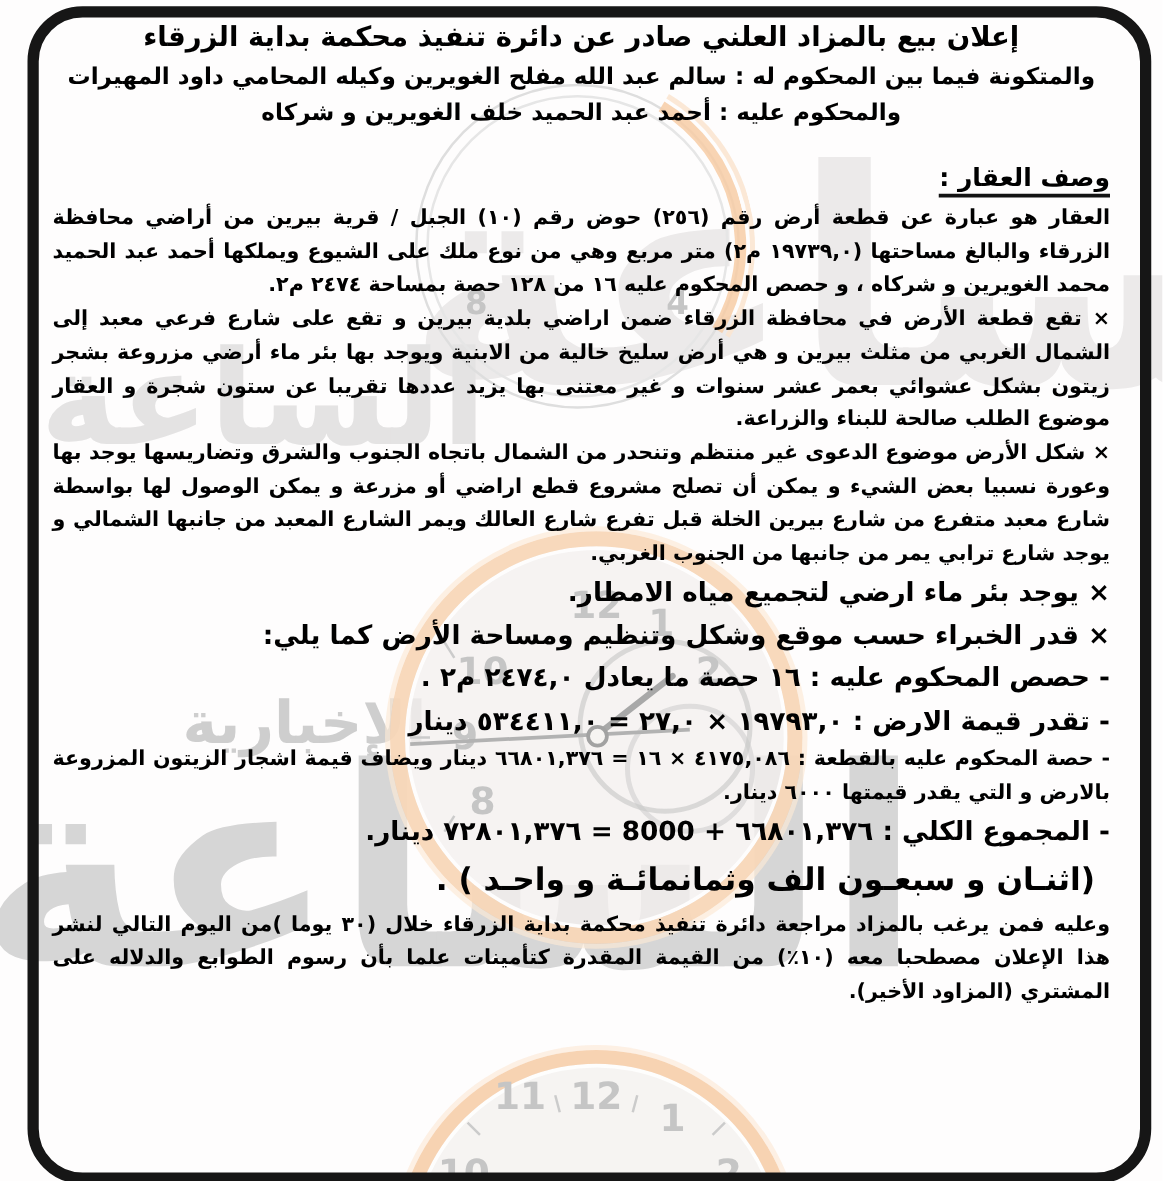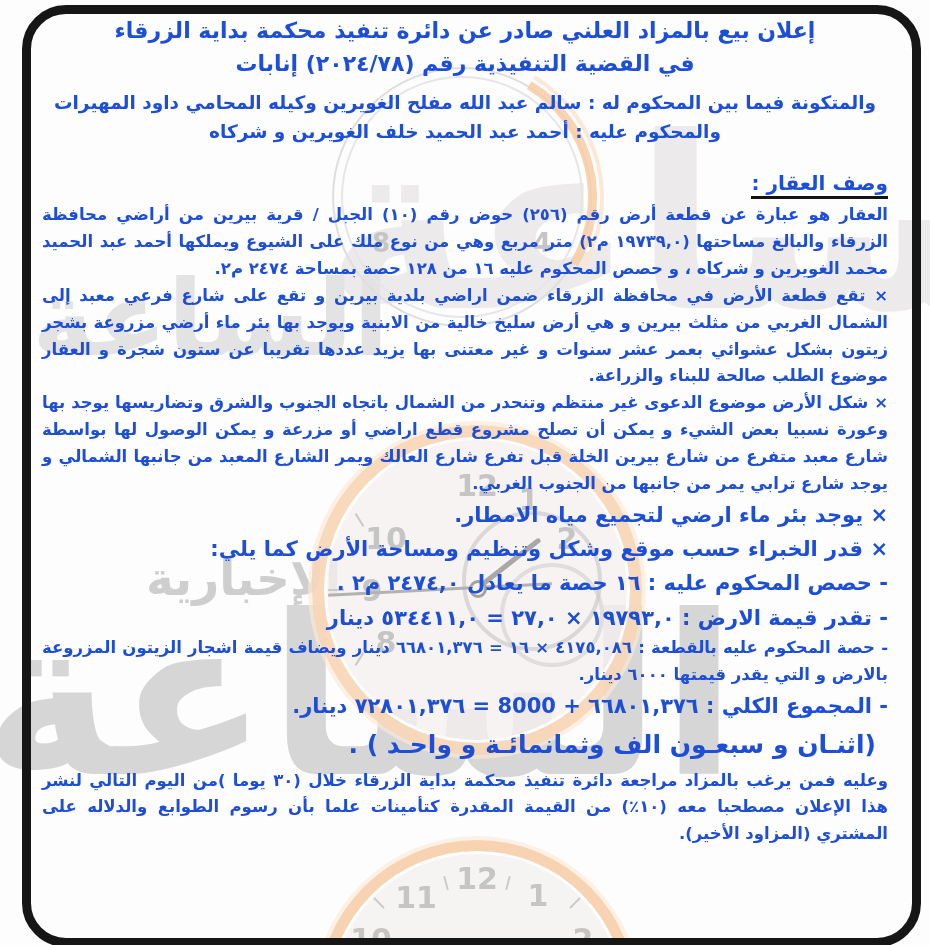--- a/index.html
+++ b/index.html
@@ -49,21 +49,21 @@
     border:11px solid rgba(247,203,162,.8);
     box-shadow:0 0 0 4px rgba(252,233,216,.7), inset 0 0 0 3px rgba(255,255,255,.9);}
   .clock-bot .num{font-size:30px;}
 
   
   .frame{position:absolute;left:22px;top:5px;width:881px;height:924px;
     border:9px solid #161616;border-radius:44px;z-index:3;pointer-events:none;}
 
   
   .content{position:absolute;left:42px;right:42px;top:15px;z-index:2;direction:rtl;
-    color:#1d4ed8;font-weight:700;}
+    color:#000000;font-weight:700;}
   .t1{text-align:center;font-size:22px;line-height:1.45;}
   .t2{text-align:center;font-size:22px;line-height:1.5;margin-bottom:8px;}
   .t3{text-align:center;font-size:18.5px;line-height:1.6;}
   .t4{text-align:center;font-size:18.5px;line-height:1.6;margin-bottom:21px;}
   .para{font-size:16.5px;line-height:1.63;text-align:justify;}
   .line{font-size:21px;line-height:1.63;text-align:right;}
   .heading{font-size:20px;line-height:1.5;text-align:right;margin:3px 0 4px 0;}
   .heading span{border-bottom:3px solid #131313;padding-bottom:1px;}
   .amount{font-size:25px;line-height:1.55;text-align:right;margin:3px 12px;}
 </style>
@@ -101,36 +101,35 @@
       <div class="tickbar" style="left:40px;top:233px;width:15px;height:2px;transform:rotate(-58deg);"></div>
       <div class="tickbar" style="left:40px;top:94px;width:15px;height:2px;transform:rotate(58deg);"></div>
       <div class="hand-min"></div>
       <div class="hand-hr"></div>
       <div class="pivot"></div>
     </div>
 
     <div class="clock clock-bot">
       <div class="face-bot"></div>
       <span class="num" style="left:54px;top:99px;">10</span>
-      <span class="num" style="left:99px;top:57px;">11</span>
+      <span class="num" style="left:99px;top:38px;">11</span>
       <span class="num" style="left:160px;top:38px;">12</span>
       <span class="num" style="left:221px;top:55px;">1</span>
       <span class="num" style="left:266px;top:99px;">2</span>
       <div class="tickbar" style="left:61px;top:56px;width:2px;height:14px;transform:rotate(-45deg);"></div>
       <div class="tickbar" style="left:128px;top:36px;width:2px;height:14px;transform:rotate(-15deg);"></div>
       <div class="tickbar" style="left:190px;top:36px;width:2px;height:14px;transform:rotate(15deg);"></div>
       <div class="tickbar" style="left:257px;top:56px;width:2px;height:14px;transform:rotate(45deg);"></div>
     </div>
   </div>
 
   <div class="frame"></div>
 
   <div class="content">
     <div class="t1">إعلان بيع بالمزاد العلني صادر عن دائرة تنفيذ محكمة بداية الزرقاء</div>
-    <div class="t2">في القضية التنفيذية رقم (٢٠٢٤/٧٨) إنابات</div>
     <div class="t3">والمتكونة فيما بين المحكوم له : سالم عبد الله مفلح الغويرين وكيله المحامي داود المهيرات</div>
     <div class="t4">والمحكوم عليه : أحمد عبد الحميد خلف الغويرين و شركاه</div>
 
 
     <div class="heading"><span>وصف العقار :</span></div>
     <div class="para">العقار هو عبارة عن قطعة أرض رقم (٢٥٦) حوض رقم (١٠) الجبل / قرية بيرين من أراضي محافظة الزرقاء والبالغ مساحتها (١٩٧٣٩,٠ م٢) متر مربع وهي من نوع ملك على الشيوع ويملكها أحمد عبد الحميد محمد الغويرين و شركاه ، و حصص المحكوم عليه ١٦ من ١٢٨ حصة بمساحة ٢٤٧٤ م٢.</div>
 
     <div class="para">× تقع قطعة الأرض في محافظة الزرقاء ضمن اراضي بلدية بيرين و تقع على شارع فرعي معبد إلى الشمال الغربي من مثلث بيرين و هي أرض سليخ خالية من الابنية ويوجد بها بئر ماء أرضي مزروعة بشجر زيتون بشكل عشوائي بعمر عشر سنوات و غير معتنى بها يزيد عددها تقريبا عن ستون شجرة و العقار موضوع الطلب صالحة للبناء والزراعة.</div>
     <div class="para">× شكل الأرض موضوع الدعوى غير منتظم وتنحدر من الشمال باتجاه الجنوب والشرق وتضاريسها يوجد بها وعورة نسبيا بعض الشيء و يمكن أن تصلح مشروع قطع اراضي أو مزرعة و يمكن الوصول لها بواسطة شارع معبد متفرع من شارع بيرين الخلة قبل تفرع شارع العالك ويمر الشارع المعبد من جانبها الشمالي و يوجد شارع ترابي يمر من جانبها من الجنوب الغربي.</div>
     <div class="line">× يوجد بئر ماء ارضي لتجميع مياه الامطار.</div>

